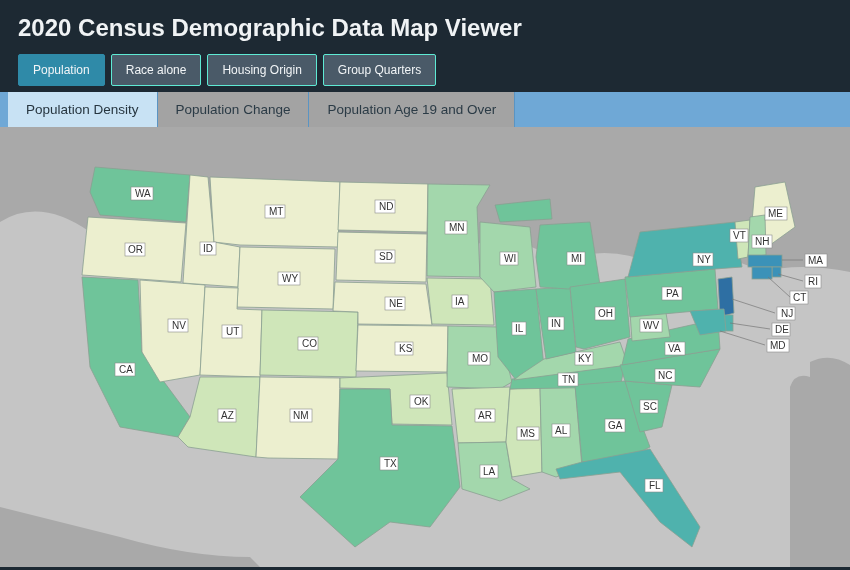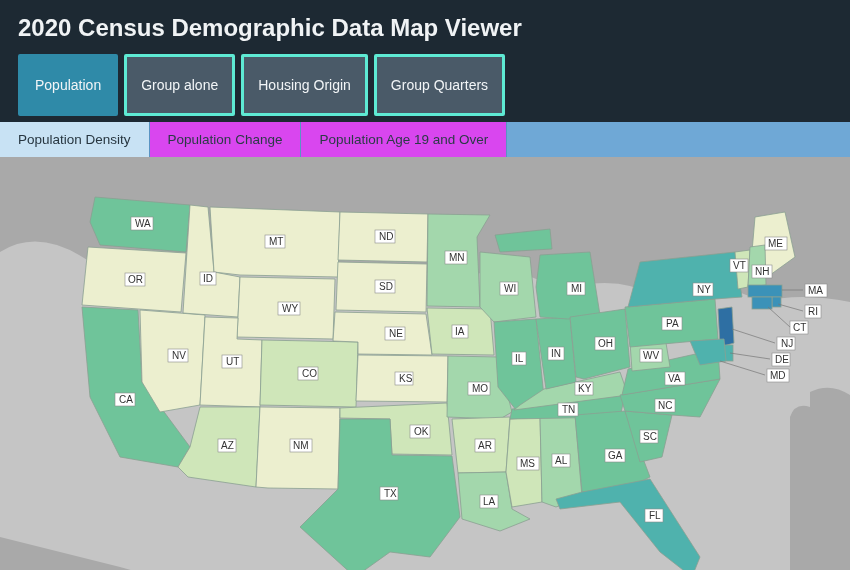--- a/index.html
+++ b/index.html
@@ -1,27 +1,27 @@
 <!DOCTYPE html>
 <html><head>
 <meta charset="utf-8">
 <style>
   * { box-sizing: border-box; margin: 0; padding: 0; }
   html, body { width: 850px; height: 570px; font-family: Arial, Helvetica, sans-serif; overflow: hidden; }
   .app { width: 850px; height: 570px; background: #1d2933; position: relative; }
   .title { color: #f0f3f5; font-size: 24px; font-weight: 700; padding: 14px 18px 12px; border-radius: 25px; }
   .tabs-primary { display: flex; gap: 6px; padding: 0 18px 6px; }
   .tab-primary {
-    background: #4a5a68; color: #f2f5f7; font-size: 14px; padding: 20px 14px;
-    border-radius: 2px; border: 3px solid #5eead4; cursor: pointer; user-select: none;
+    background: #4a5a68; color: #f2f5f7; font-size: 12px; padding: 8px 14px;
+    border-radius: 2px; border: 1px solid #5eead4; cursor: pointer; user-select: none;
   }
   .tab-primary.active { background: #2f8aa8; border-color: #2f8aa8; }
-  .tabs-secondary { display: flex; background: #6fa8d6; }
+  .tabs-secondary { display: flex; background: #6fa8d6; padding-left: 8px; }
   .tab-secondary {
-    background: #d946ef; color: #2b3b46; font-size: 13.5px; padding: 10px 18px;
+    background: #a3a3a3; color: #2b3b46; font-size: 13.5px; padding: 10px 18px;
     border-right: 1px solid #5a94c3; cursor: pointer; user-select: none;
   }
   .tab-secondary.active { background: #c8e2f4; color: #273640; }
   .map-wrap { position: relative; width: 850px; height: 440px; background: #c5c5c5; text-align: center; }
   svg.usmap { position: absolute; inset: 0; }
   .state-label {
     font-size: 10px; font-weight: 400; fill: #333;
     font-family: Arial, sans-serif; pointer-events: none;
   }
   .state-label-box { fill: #fff; stroke: #8a8a8a; stroke-width: 0.6; }
@@ -31,21 +31,21 @@
   .bg-land { fill: #a9a9a9; }
 </style>
 </head>
 <body>
 
 <div class="app">
   <div class="title">2020 Census Demographic Data Map Viewer</div>
 
   <div class="tabs-primary">
     <div class="tab-primary active">Population</div>
-    <div class="tab-primary">Group alone</div>
+    <div class="tab-primary">Race alone</div>
     <div class="tab-primary">Housing Origin</div>
     <div class="tab-primary">Group Quarters</div>
   </div>
 
   <div class="tabs-secondary">
     <div class="tab-secondary active">Population Density</div>
     <div class="tab-secondary">Population Change</div>
     <div class="tab-secondary">Population Age 19 and Over</div>
   </div>
 

